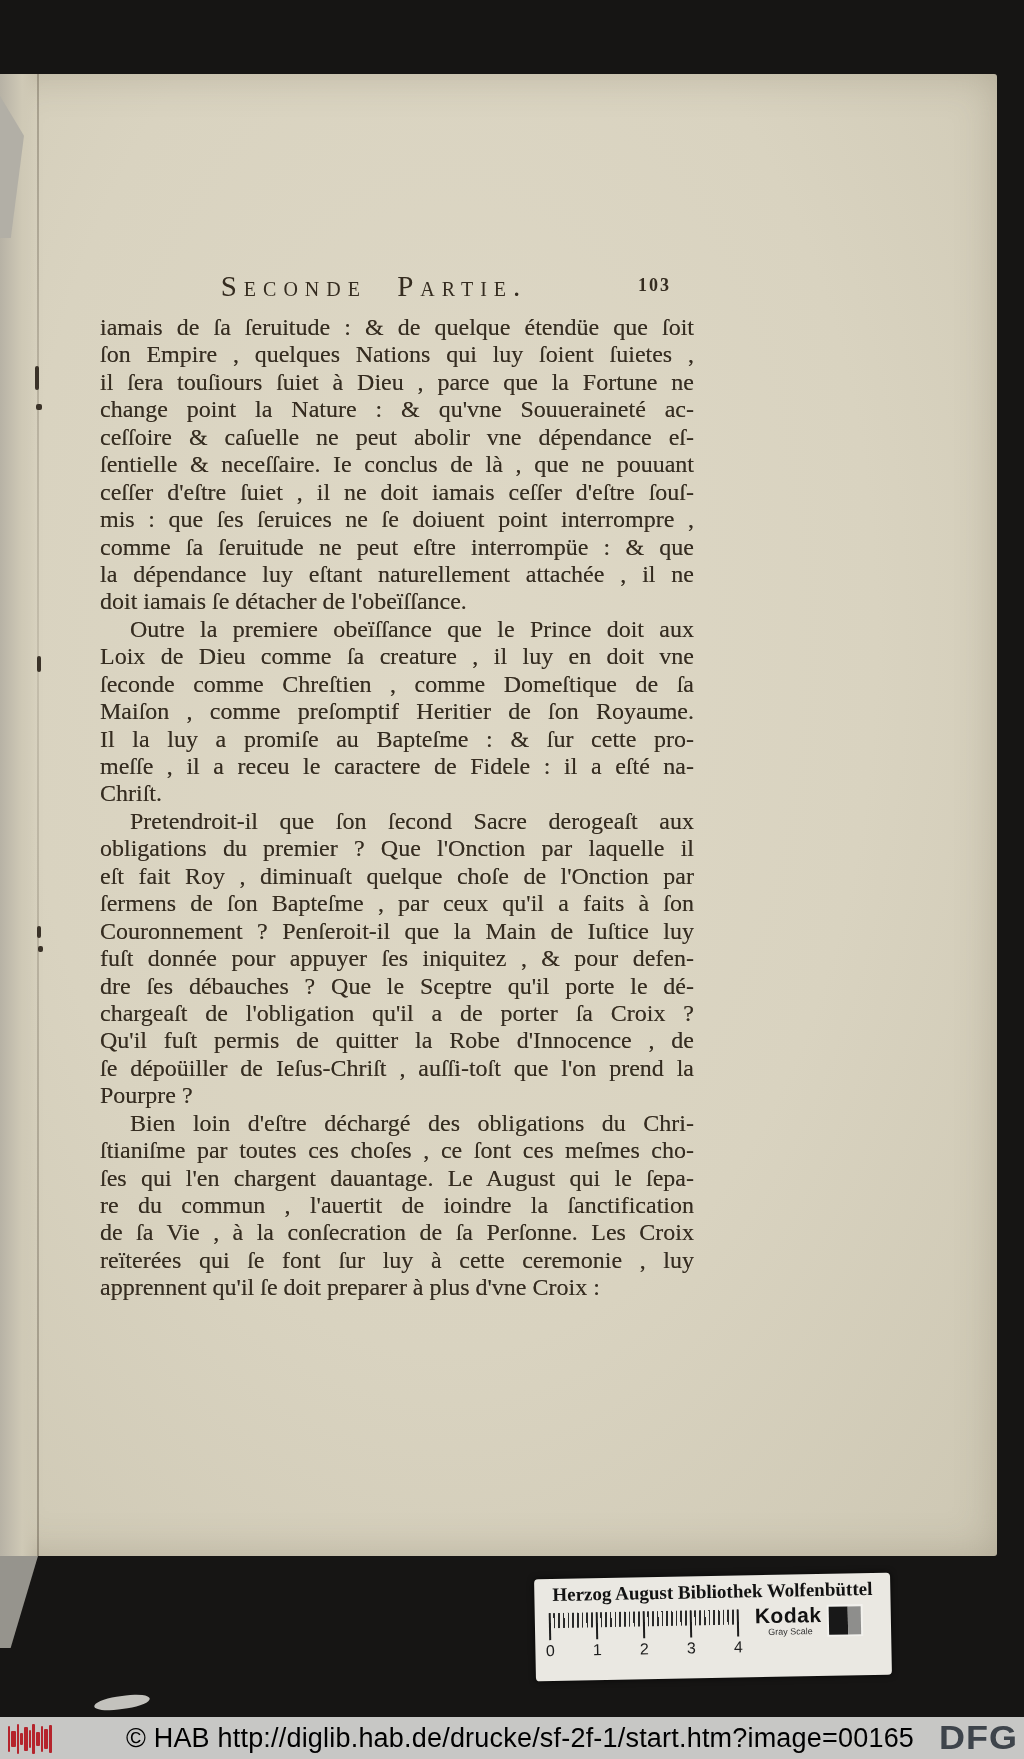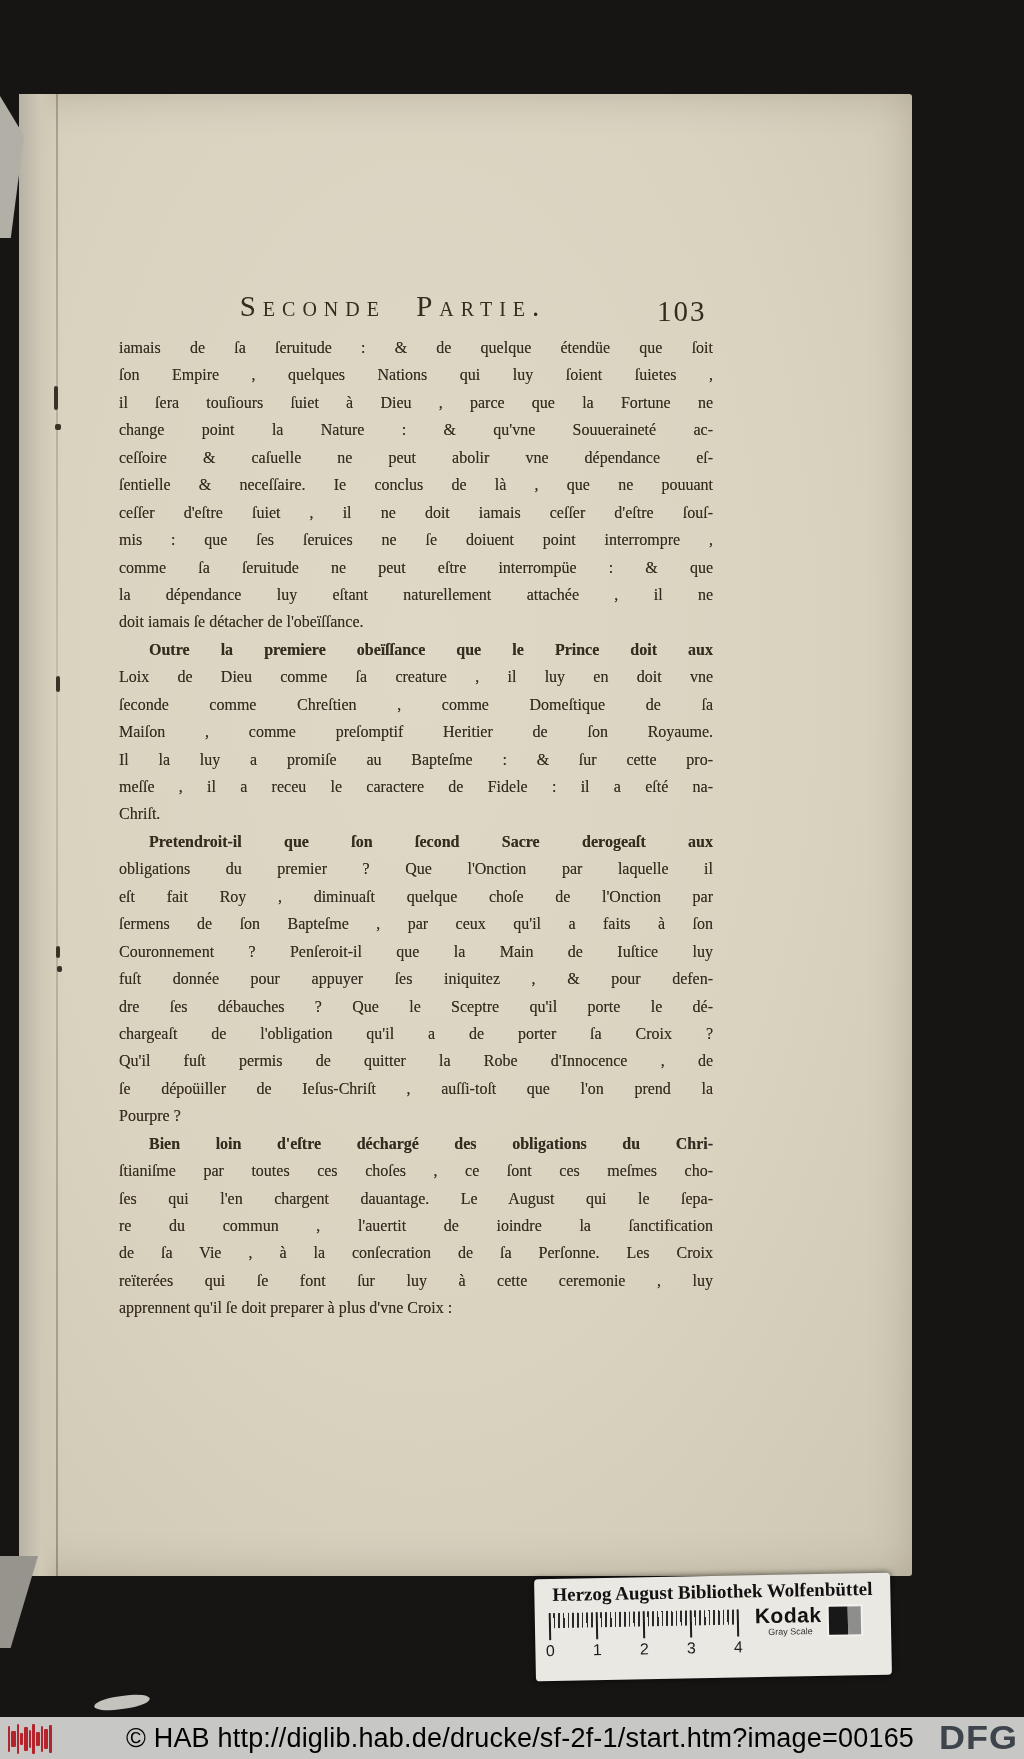--- a/index.html
+++ b/index.html
@@ -3,25 +3,24 @@
 <meta charset="utf-8">
 <style>
   html,body{margin:0;padding:0;}
   body{
     width:1024px;height:1759px;position:relative;overflow:hidden;
     background:var(--background,#161514);
     font-family:"Liberation Serif","DejaVu Serif",serif;
   }
   
   .page{
-    position:absolute;left:0;top:94px;width:893px;height:1482px;
+    position:absolute;left:0;top:74px;width:997px;height:1482px;
     background:radial-gradient(ellipse at 45% 38%, #ded8c6 0%, var(--page-paper,#d9d3c0) 55%, #cdc7b3 100%);
     border-radius:0 3px 3px 0;
     box-shadow:inset 0 0 40px rgba(90,80,60,.25);
-    margin-left:19px;
   }
   .gutter-strip{
     position:absolute;left:0;top:0;width:37px;height:100%;
     background:linear-gradient(90deg,#b7b2a5 0%,#cfc9b6 60%,rgba(0,0,0,0) 100%);
   }
   .crease{
     position:absolute;left:37px;top:0;width:2px;height:100%;
     background:linear-gradient(180deg,rgba(80,70,55,.35),rgba(80,70,55,.15) 40%,rgba(80,70,55,.4));
   }
   .speck{position:absolute;background:#3a3228;border-radius:2px;}
@@ -37,33 +36,34 @@
     position:absolute;left:94px;top:1696px;width:56px;height:13px;
     background:rgba(226,224,218,.85);border-radius:50%/60%;transform:rotate(-8deg);
   }
   
   .running-head{
     position:absolute;left:100px;top:196px;width:548px;text-align:center;
     font-variant:small-caps;font-size:29px;letter-spacing:7px;word-spacing:16px;
     color:var(--ink,#352c20);
   }
   .folio{
-    position:absolute;left:638px;top:201px;font-size:29px;letter-spacing:2px;
+    position:absolute;left:638px;top:201px;font-size:18px;letter-spacing:2px;
     color:var(--ink,#352c20);
+    font-weight:bold;
   }
   .page-text{
     position:absolute;left:100px;top:240px;width:594px;
-    font-size:16px;color:var(--ink,#352c20);
+    font-size:24px;color:var(--ink,#352c20);
     text-shadow:0 0 .6px rgba(53,44,32,.55);
   }
   .line{
     height:27.45px;line-height:27.45px;overflow:hidden;
     text-align:justify;text-align-last:justify;
   }
-  .line.indent{text-indent:30px;font-weight:bold;}
+  .line.indent{text-indent:30px;}
   .line.end{text-align-last:left;}
   
   .color-card{
     position:absolute;left:535px;top:1576px;width:356px;height:102px;
     background:var(--card-white,#eae8e2);border-radius:4px;
     transform:rotate(-1.1deg);
     box-shadow:0 0 6px rgba(0,0,0,.7);
   }
   .card-title{
     position:absolute;left:0;top:5px;width:100%;text-align:center;

